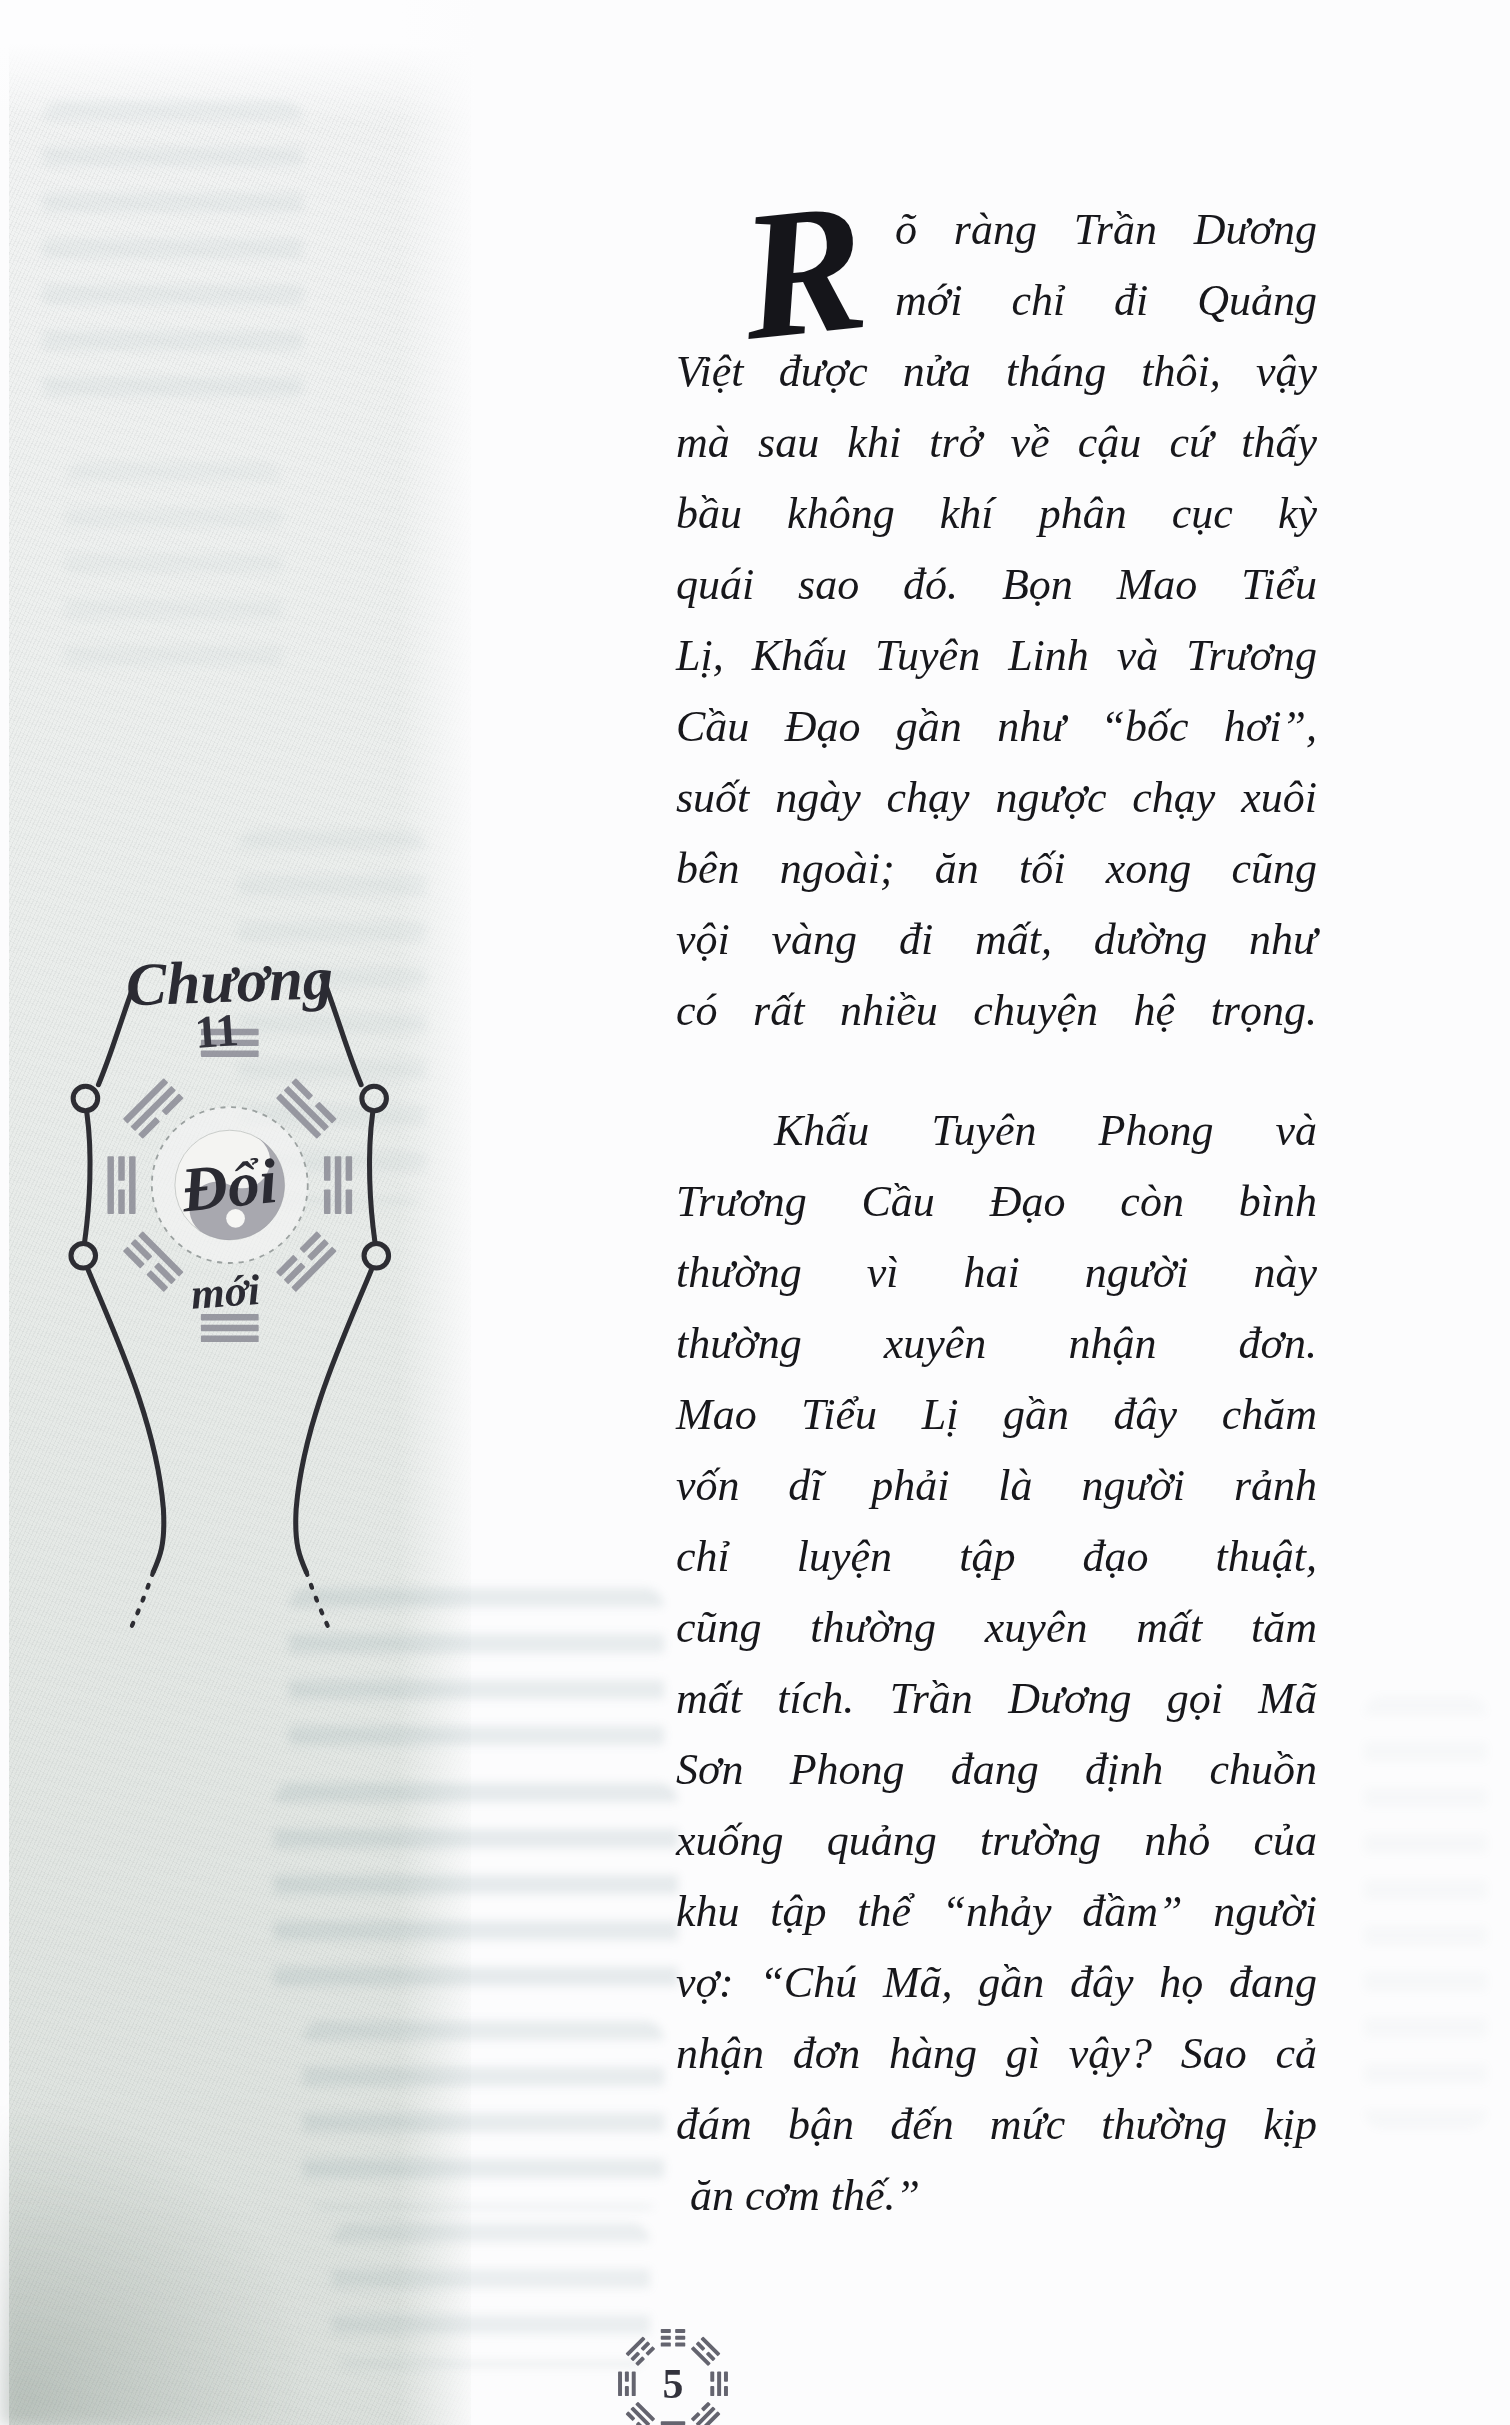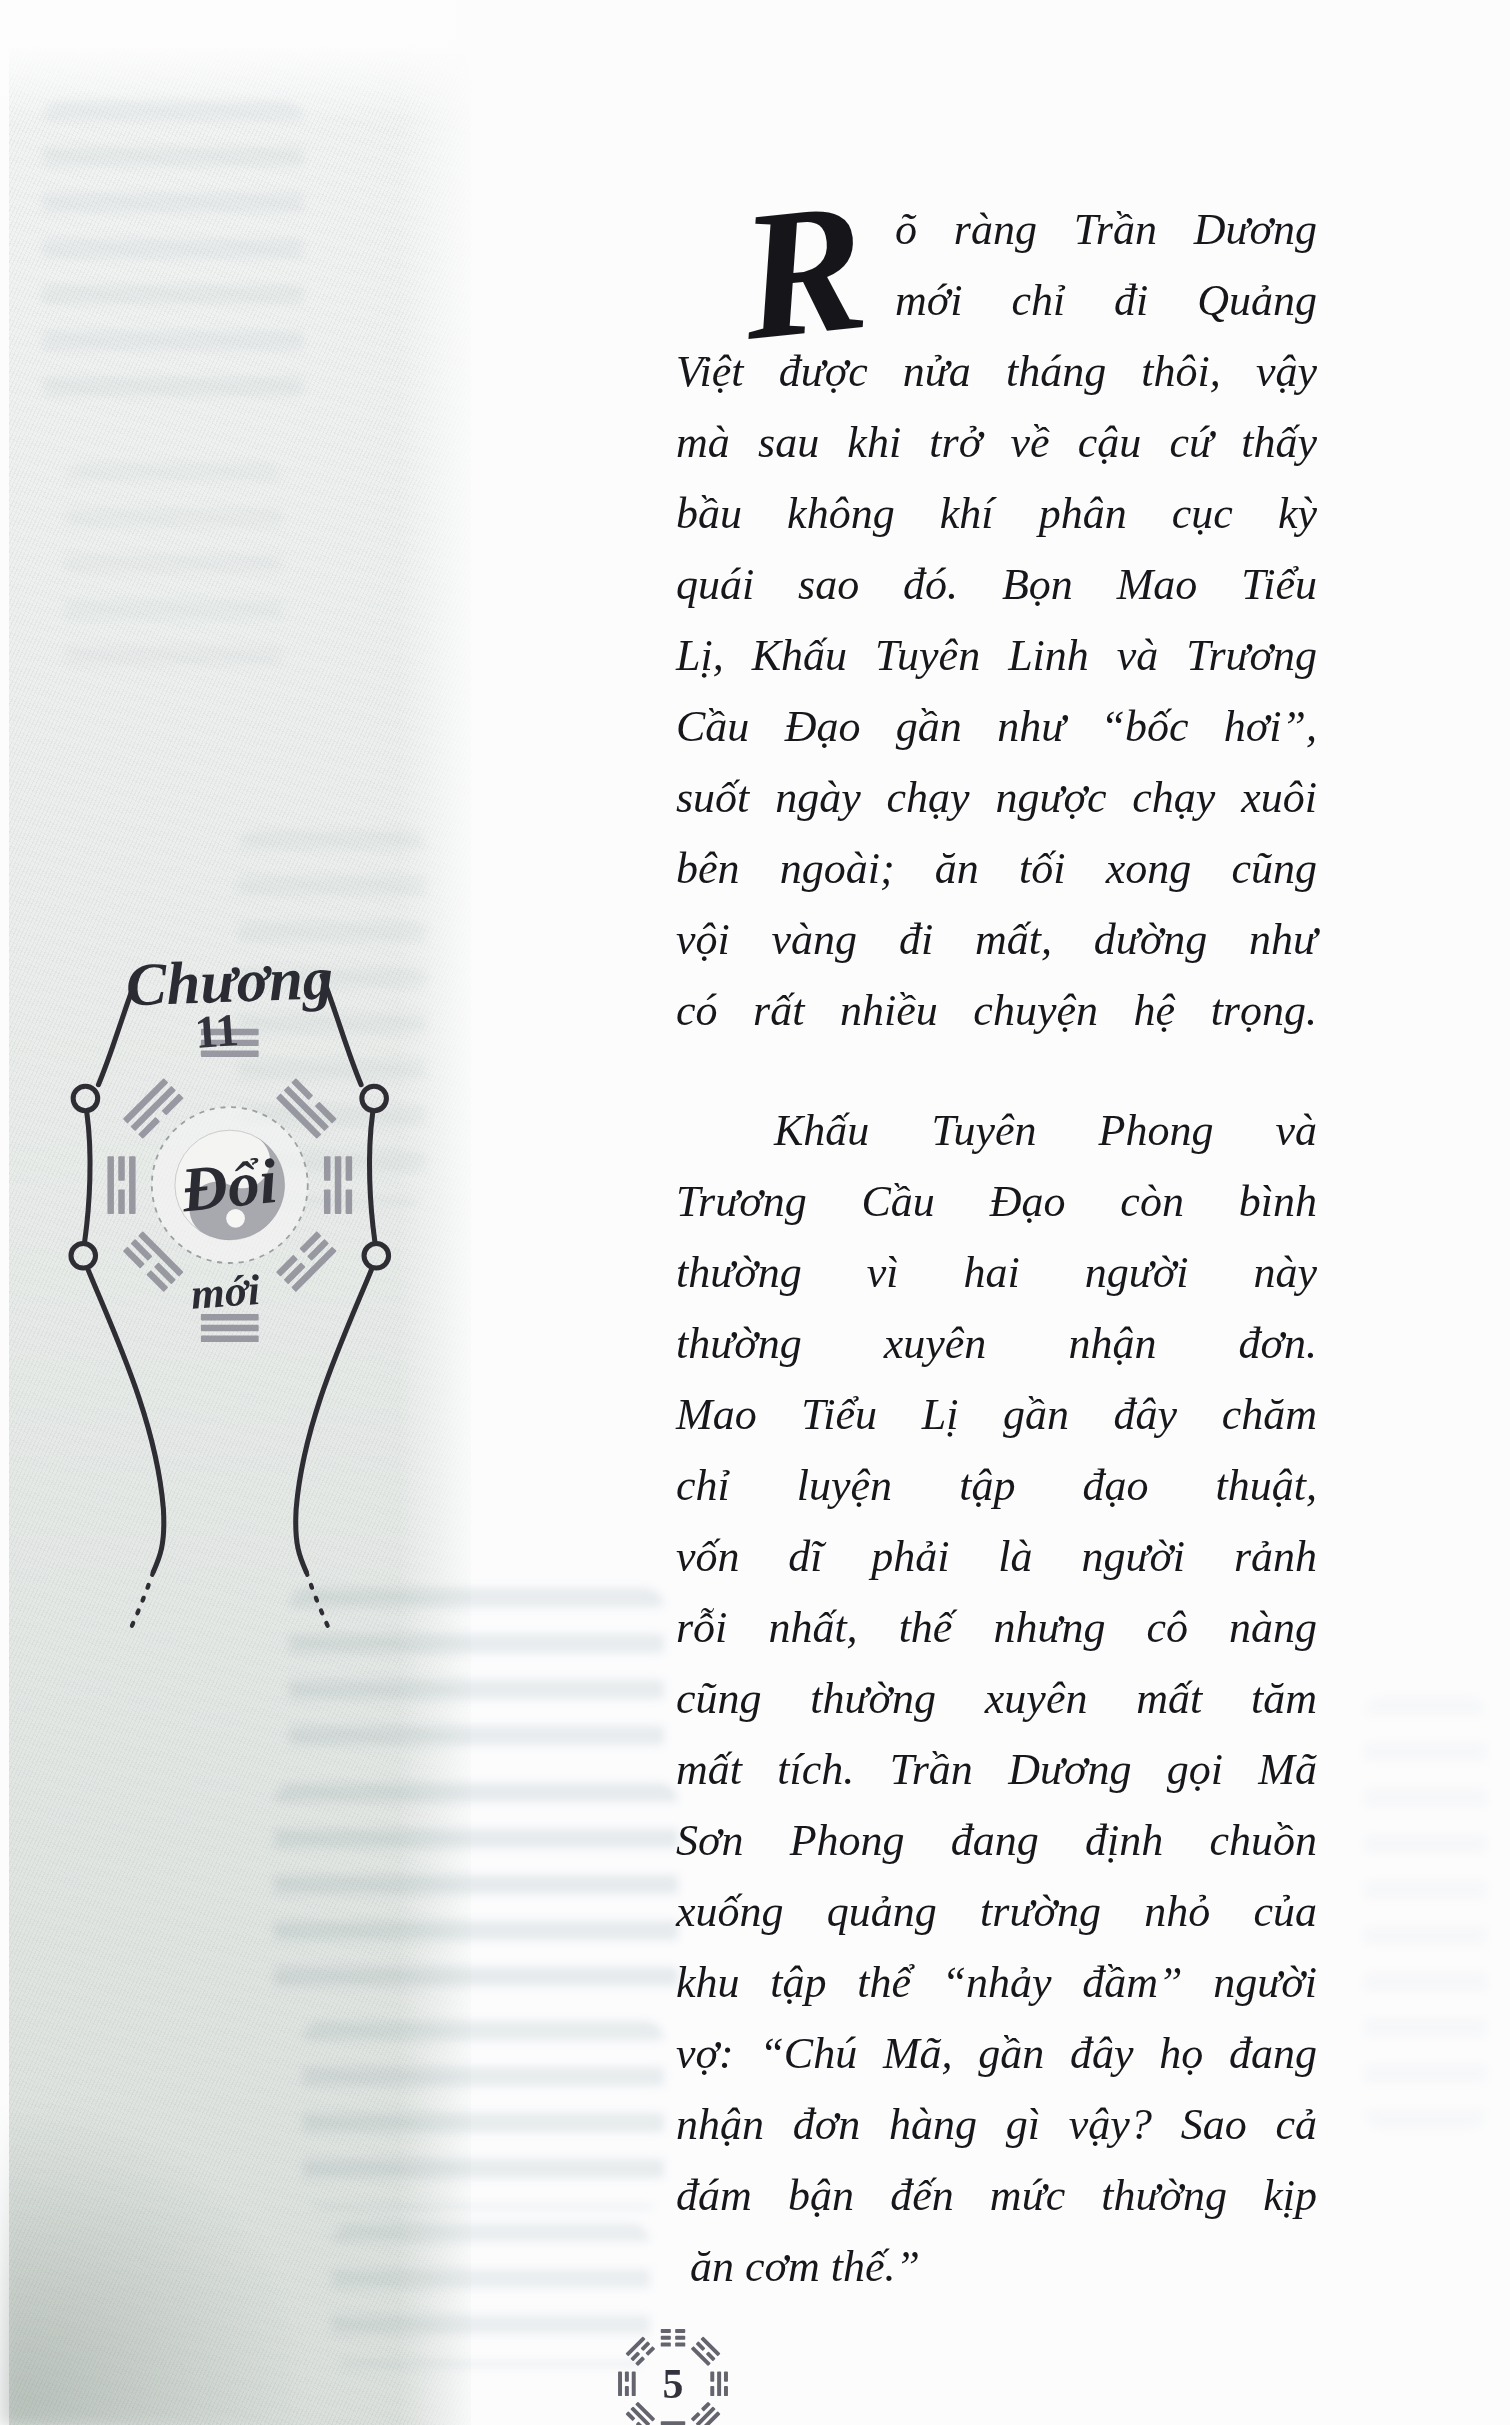--- a/index.html
+++ b/index.html
@@ -184,23 +184,22 @@
       <div class="line">bên ngoài; ăn tối xong cũng</div>
       <div class="line">vội vàng đi mất, dường như</div>
       <div class="line">có rất nhiều chuyện hệ trọng.</div>
     </div>
   <div class="para" id="para2">
       <div class="line ind">Khấu Tuyên Phong và</div>
       <div class="line">Trương Cầu Đạo còn bình</div>
       <div class="line">thường vì hai người này</div>
       <div class="line">thường xuyên nhận đơn.</div>
       <div class="line">Mao Tiểu Lị gần đây chăm</div>
+      <div class="line">vốn dĩ phải là người rảnh</div>
       <div class="line">chỉ luyện tập đạo thuật,</div>
-      <div class="line">vốn dĩ phải là người rảnh</div>
-      <div class="line">rỗi nhất, thế nhưng cô nàng</div>
       <div class="line">cũng thường xuyên mất tăm</div>
       <div class="line">mất tích. Trần Dương gọi Mã</div>
       <div class="line">Sơn Phong đang định chuồn</div>
       <div class="line">xuống quảng trường nhỏ của</div>
       <div class="line">khu tập thể “nhảy đầm” người</div>
       <div class="line">vợ: “Chú Mã, gần đây họ đang</div>
       <div class="line">nhận đơn hàng gì vậy? Sao cả</div>
       <div class="line">đám bận đến mức thường kịp</div>
       <div class="line rag">ăn cơm thế.”</div>
     </div>

